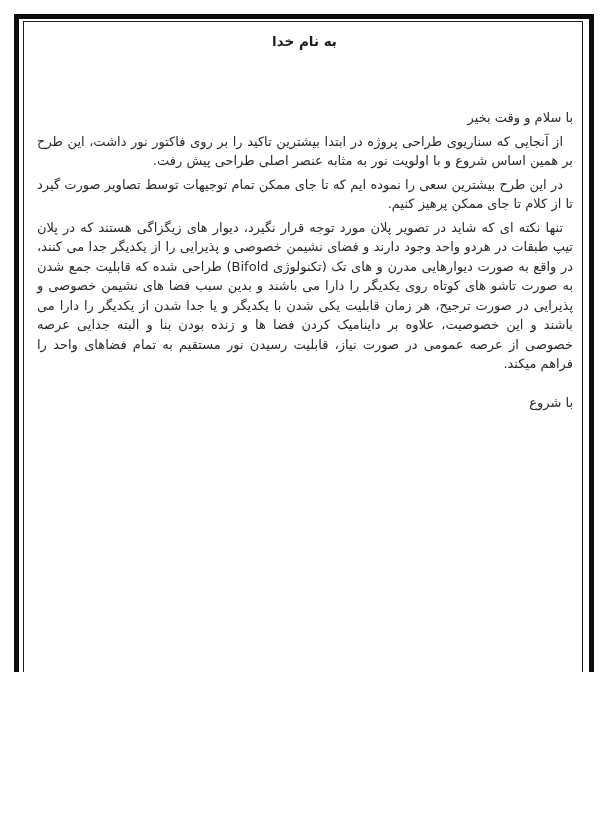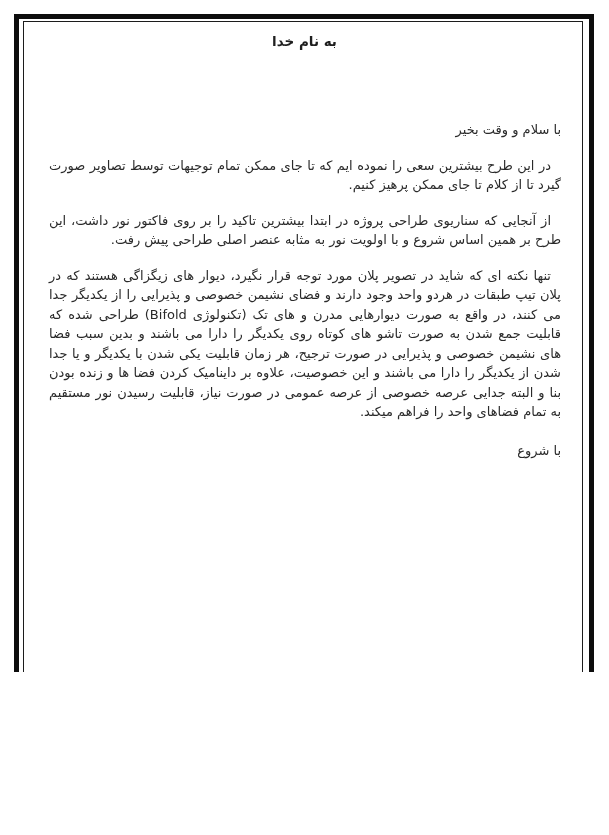--- a/index.html
+++ b/index.html
@@ -52,21 +52,21 @@
     width: 544px;
     direction: rtl;
     unicode-bidi: embed;
     text-align: justify;
     text-justify: inter-word;
     font-size: 13px;
     line-height: 19.5px;
     color: #2a2a2a;
   }
   .letter p {
-    margin: 16px;
+    margin: 4px;
     padding: 0;
   }
   .letter p.indent {
     text-indent: 10px;
   }
   .closing {
     margin-top: 19.5px !important;
   }
   
   .logo {
@@ -120,22 +120,22 @@
 
 <div class="page">
 
   <div class="outer-border"></div>
   <div class="inner-border"></div>
 
   <div class="doc-title">به نام خدا</div>
 
   <div class="letter">
     <p>با سلام و وقت بخیر</p>
+    <p class="indent">از آنجایی که سناریوی طراحی پروژه در ابتدا بیشترین تاکید را بر روی فاکتور نور داشت، این طرح بر همین اساس شروع و با اولویت نور به مثابه عنصر اصلی طراحی پیش رفت.</p>
     <p class="indent">در این طرح بیشترین سعی را نموده ایم که تا جای ممکن تمام توجیهات توسط تصاویر صورت گیرد تا از کلام تا جای ممکن پرهیز کنیم.</p>
-    <p class="indent">از آنجایی که سناریوی طراحی پروژه در ابتدا بیشترین تاکید را بر روی فاکتور نور داشت، این طرح بر همین اساس شروع و با اولویت نور به مثابه عنصر اصلی طراحی پیش رفت.</p>
     <p class="indent">تنها نکته ای که شاید در تصویر پلان مورد توجه قرار نگیرد، دیوار های زیگزاگی هستند که در پلان تیپ طبقات در هردو واحد وجود دارند و فضای نشیمن خصوصی و پذیرایی را از یکدیگر جدا می کنند، در واقع به صورت دیوارهایی مدرن و های تک (تکنولوژی Bifold) طراحی شده که قابلیت جمع شدن به صورت تاشو های کوتاه روی یکدیگر را دارا می باشند و بدین سبب فضا های نشیمن خصوصی و پذیرایی در صورت ترجیح، هر زمان قابلیت یکی شدن با یکدیگر و یا جدا شدن از یکدیگر را دارا می باشند و این خصوصیت، علاوه بر داینامیک کردن فضا ها و زنده بودن بنا و البته جدایی عرصه خصوصی از عرصه عمومی در صورت نیاز، قابلیت رسیدن نور مستقیم به تمام فضاهای واحد را فراهم میکند.</p>
     <p class="closing">با شروع</p>
   </div>
 
   <div class="logo">
     <svg class="logo-column" width="62" height="64" viewBox="0 0 62 64" xmlns="http://www.w3.org/2000/svg">
 
       <rect x="2" y="2" width="54" height="2.5" fill="#d4d4d4"></rect>
       <rect x="5.5" y="6" width="47" height="3" fill="#d4d4d4"></rect>
       <polygon points="11,10.5 47,10.5 43,15.5 15,15.5" fill="#d4d4d4"></polygon>

